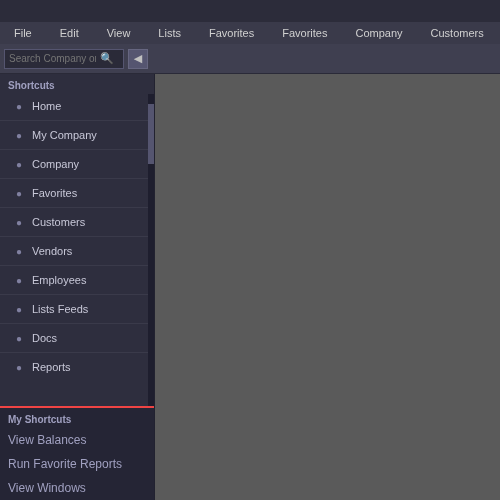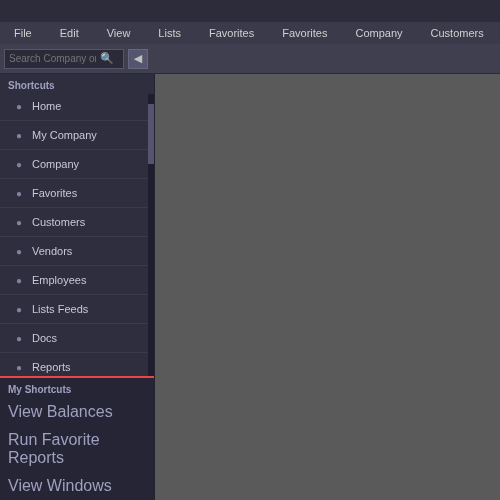--- a/index.html
+++ b/index.html
@@ -130,21 +130,21 @@
     .sidebar-bottom-section {
       background: #252535;
       border-top: 2px solid #ef4444;
       margin-top: auto;
     }
     .sidebar-bottom-item {
       display: flex;
       align-items: center;
       padding: 5px 8px 5px 8px;
       color: #a0a0c0;
-      font-size: 16px;
+      font-size: 12px;
       cursor: pointer;
     }
 
     
     #content-area {
       flex: 1;
       background: #5a5a5a;
     }
 
     

